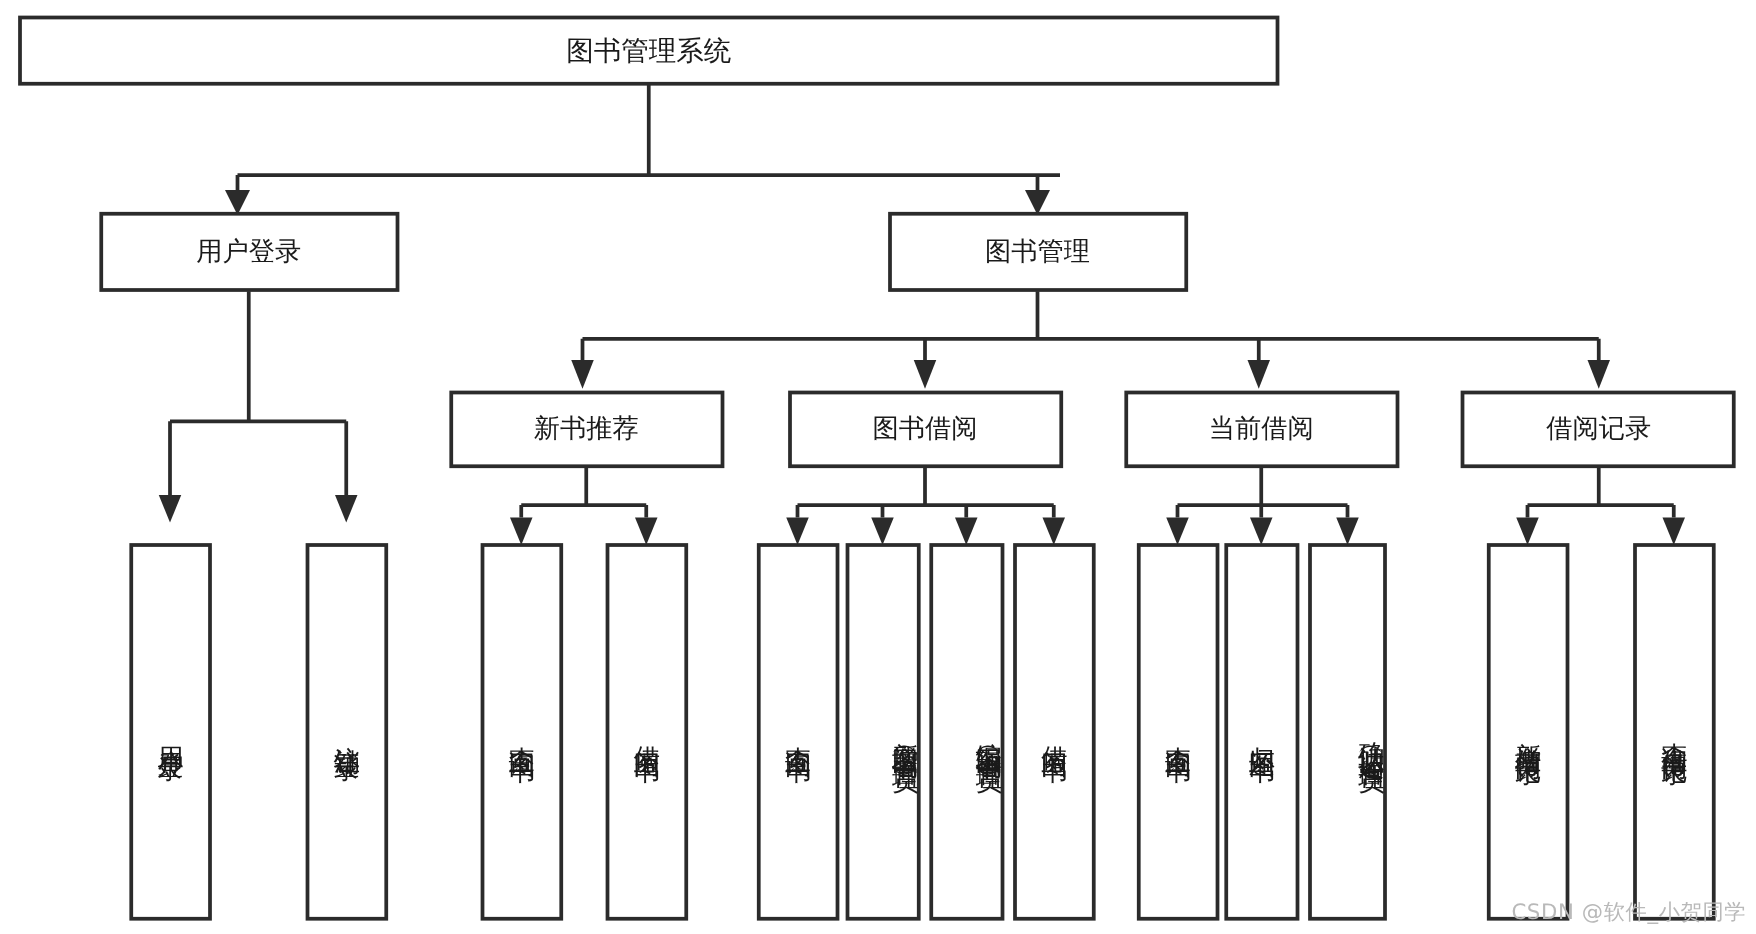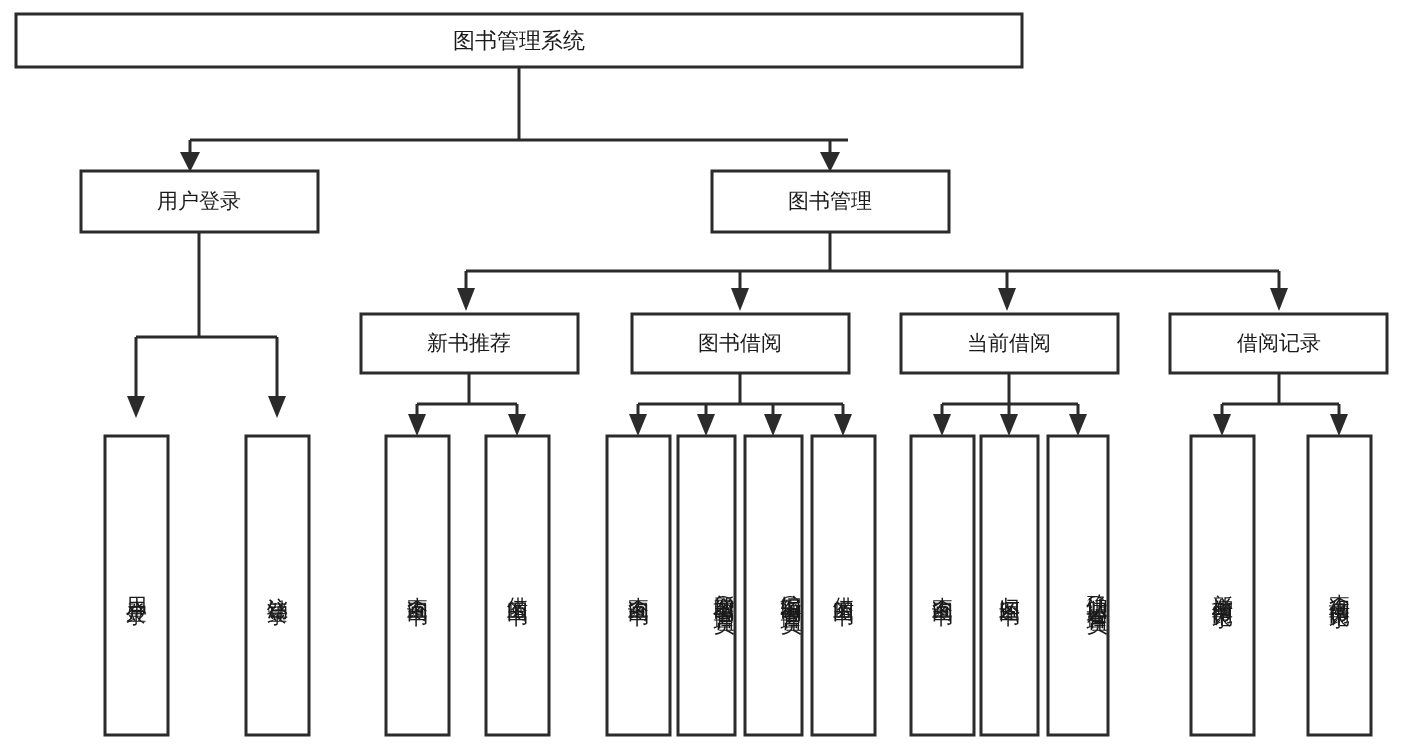--- a/index.html
+++ b/index.html
@@ -220,13 +220,14 @@
   <div class="leaf-label" style="left:607px; top:436px; width:63px; height:299px;">查询图书</div>
   <div class="leaf-label" style="left:678px; top:436px; width:57px; height:299px; align-items:flex-start; padding-top:10px; box-sizing:border-box;">新增图书（管理员）</div>
   <div class="leaf-label" style="left:745px; top:436px; width:57px; height:299px; align-items:flex-start; padding-top:10px; box-sizing:border-box;">编辑图书（管理员）</div>
   <div class="leaf-label" style="left:812px; top:436px; width:63px; height:299px;">借阅图书</div>
   <div class="leaf-label" style="left:911px; top:436px; width:63px; height:299px;">查询图书</div>
   <div class="leaf-label" style="left:981px; top:436px; width:57px; height:299px;">归还图书</div>
   <div class="leaf-label" style="left:1048px; top:436px; width:60px; height:299px; align-items:flex-start; padding-top:10px; box-sizing:border-box;">确认归还（管理员）</div>
   <div class="leaf-label" style="left:1191px; top:436px; width:63px; height:299px;">新增借阅记录</div>
   <div class="leaf-label" style="left:1308px; top:436px; width:63px; height:299px;">查询借阅记录</div>
 
+  <div class="watermark">CSDN @软件_小贺同学</div>
 </div>
 
 </body></html>

